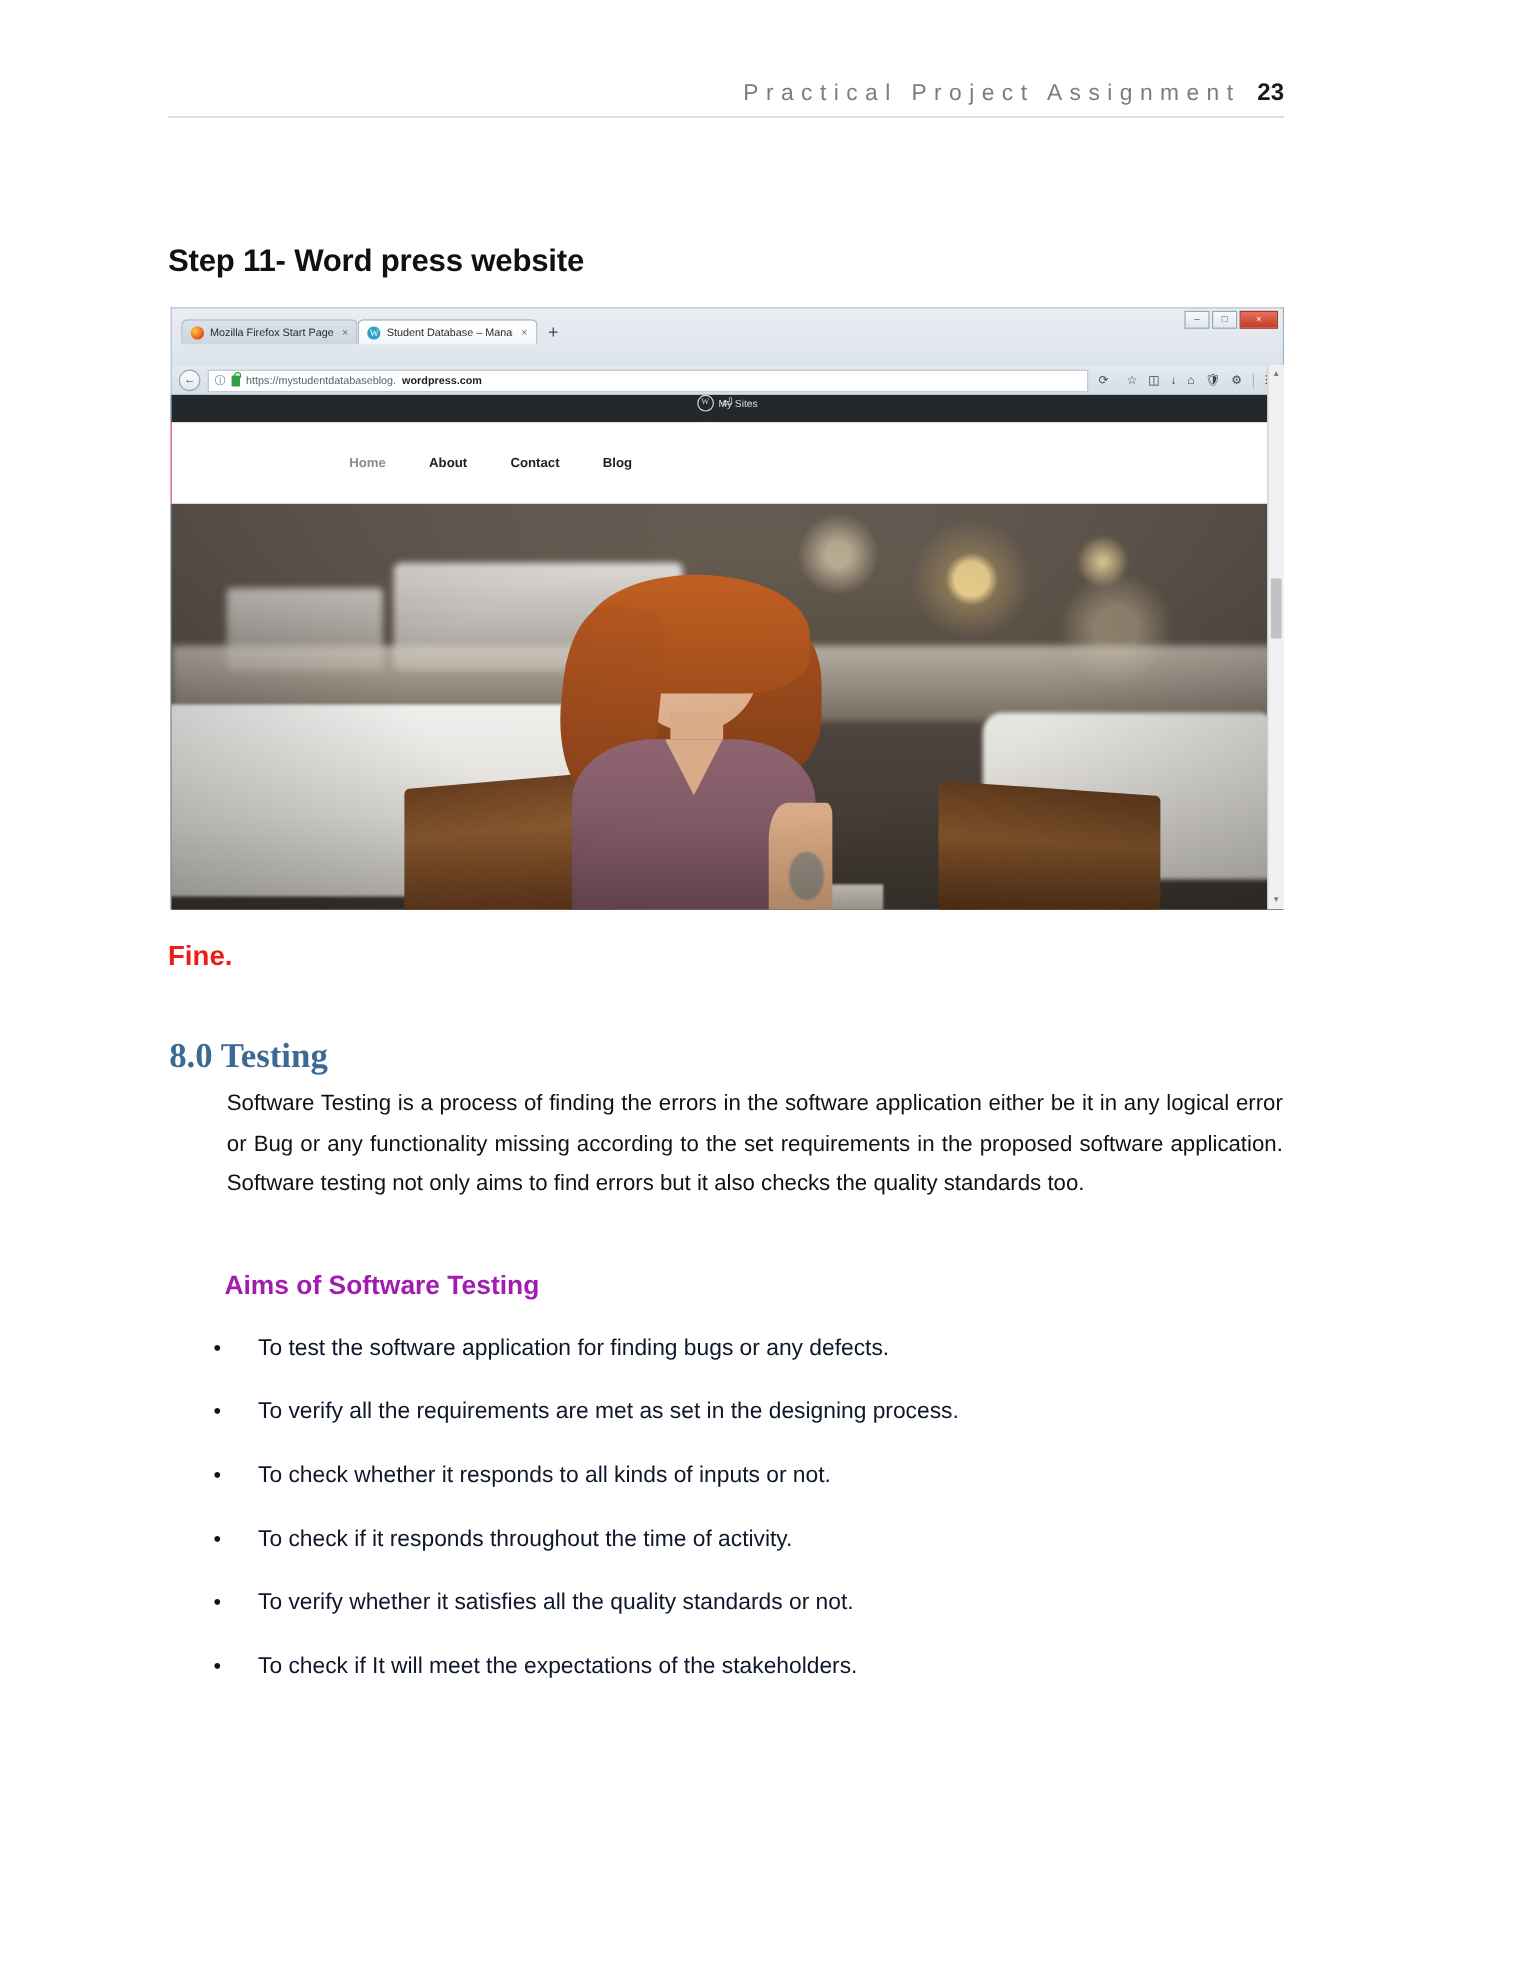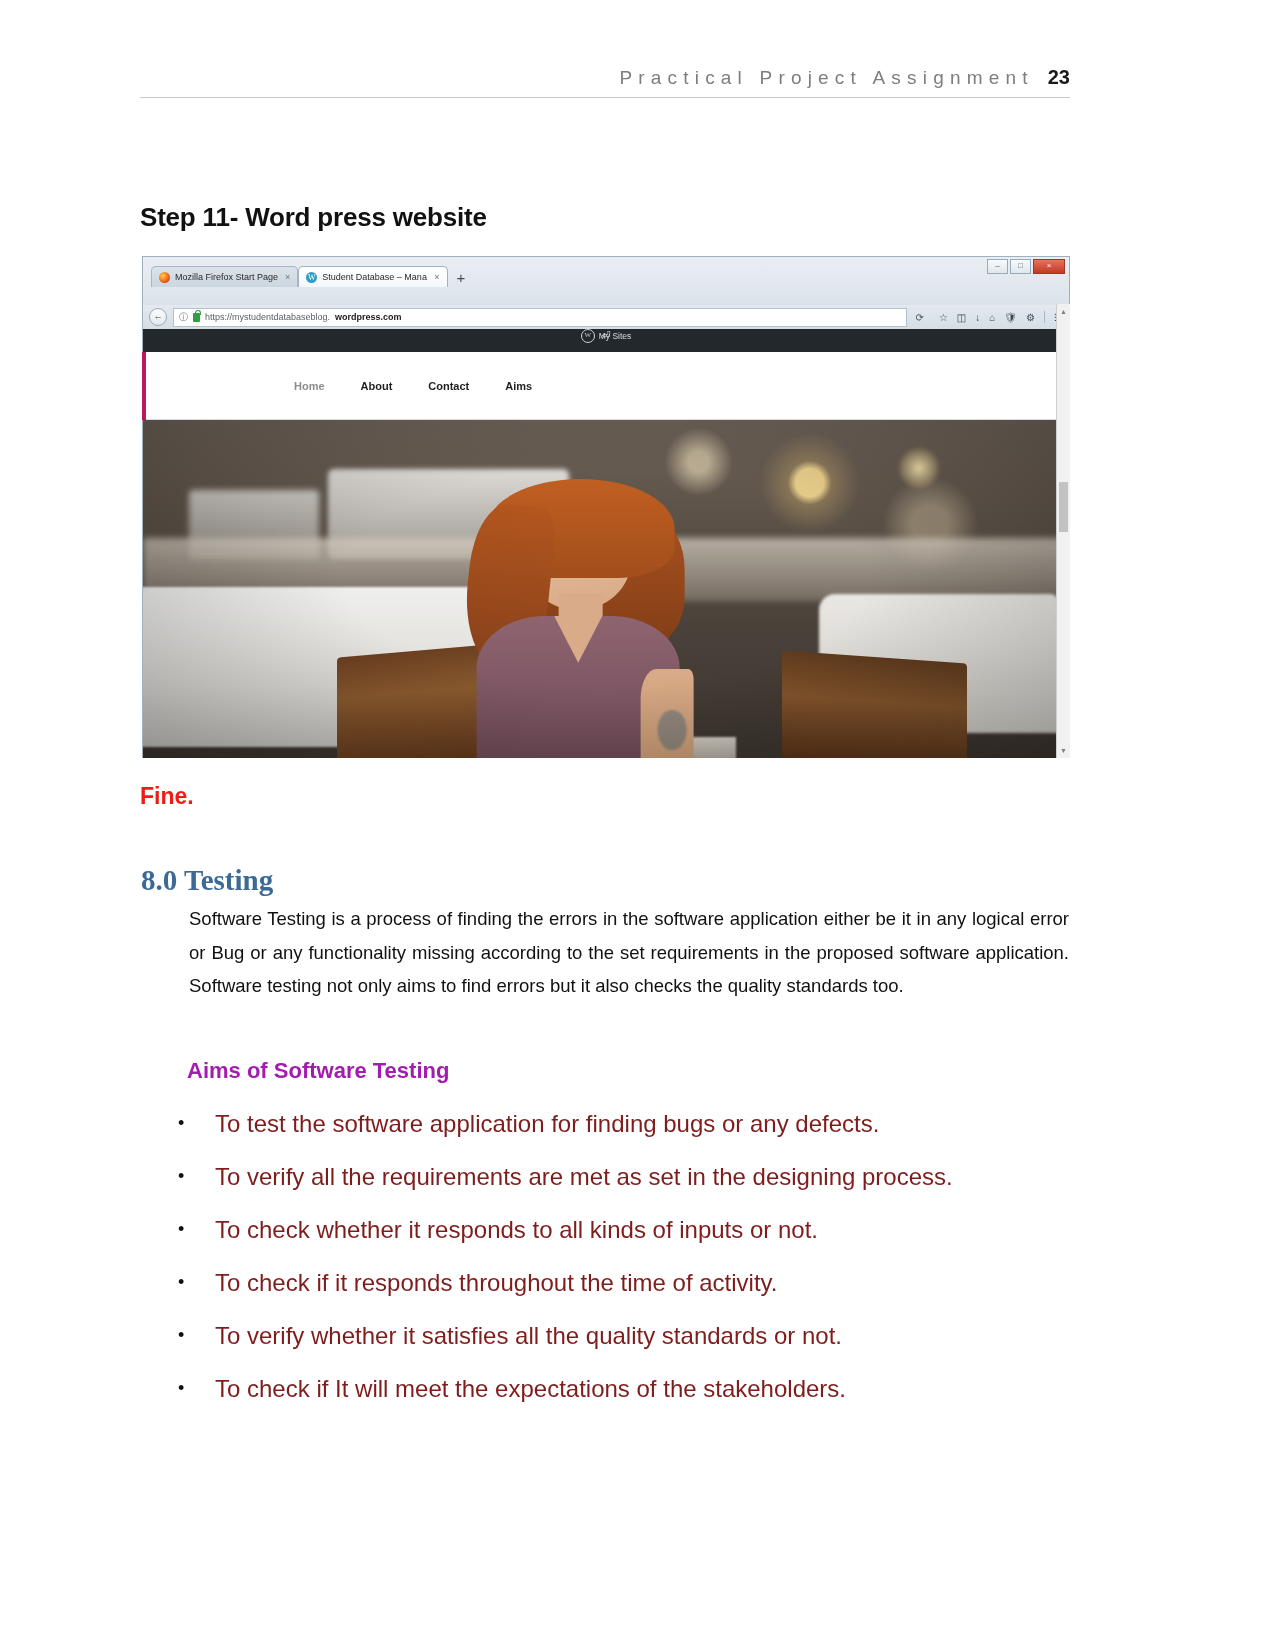--- a/index.html
+++ b/index.html
@@ -343,21 +343,21 @@
   .wp-bell {
     width: 12px;
     height: 12px;
     background: #c9ced2;
     border-radius: 50% 50% 40% 40%;
     position: relative;
   }
 
   
   .wp-site {
-    border-left: 4px solid #be185d;
+    border-left: 1px solid #be185d;
     border-right: 1px solid #9fb0bf;
     background: #ffffff;
     height: 68px;
     position: relative;
     text-align: center;
   }
   .wp-nav {
     display: flex;
     gap: 36px;
     position: absolute;
@@ -666,23 +666,23 @@
     left: 174px;
     top: 1112px;
     width: 890px;
     margin: 0;
     padding: 0;
     list-style: none;
   }
   .bullets li {
     position: relative;
     padding-left: 41px;
-    font-size: 24px;
+    font-size: 19px;
     line-height: 24px;
-    color: #7f1d1d;
+    color: #0f172a;
     margin-bottom: 29px;
   }
   .bullets li::before {
     content: "\2022";
     position: absolute;
     left: 4px;
     top: -1px;
     font-size: 18px;
     color: #111111;
   }
@@ -761,21 +761,21 @@
         <div class="wp-avatar"></div>
         <div class="wp-bell"></div>
       </div>
     </div>
 
     <div class="wp-site">
       <div class="wp-nav">
         <span class="wp-nav-item current">Home</span>
         <span class="wp-nav-item">About</span>
         <span class="wp-nav-item">Contact</span>
-        <span class="wp-nav-item">Aims</span>
+        <span class="wp-nav-item">Blog</span>
       </div>
       <div class="wp-navrule"></div>
     </div>
 
     <div class="wp-hero">
       <div class="hero-canvas">
         <div class="hero-bg"></div>
         <div class="hero-machine2"></div>
         <div class="hero-machine"></div>
         <div class="hero-lamp"></div>

